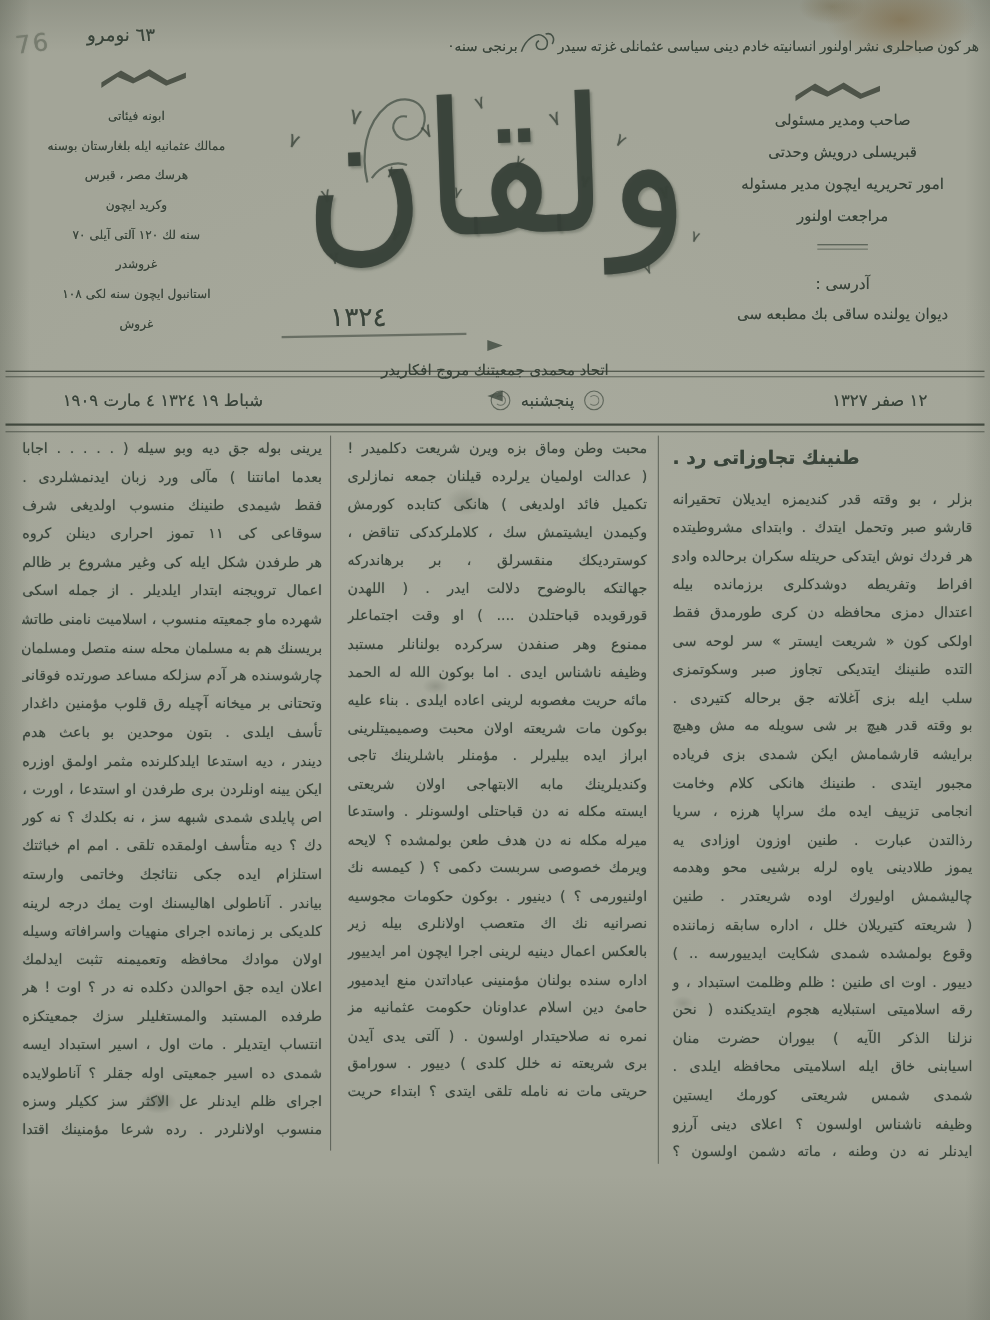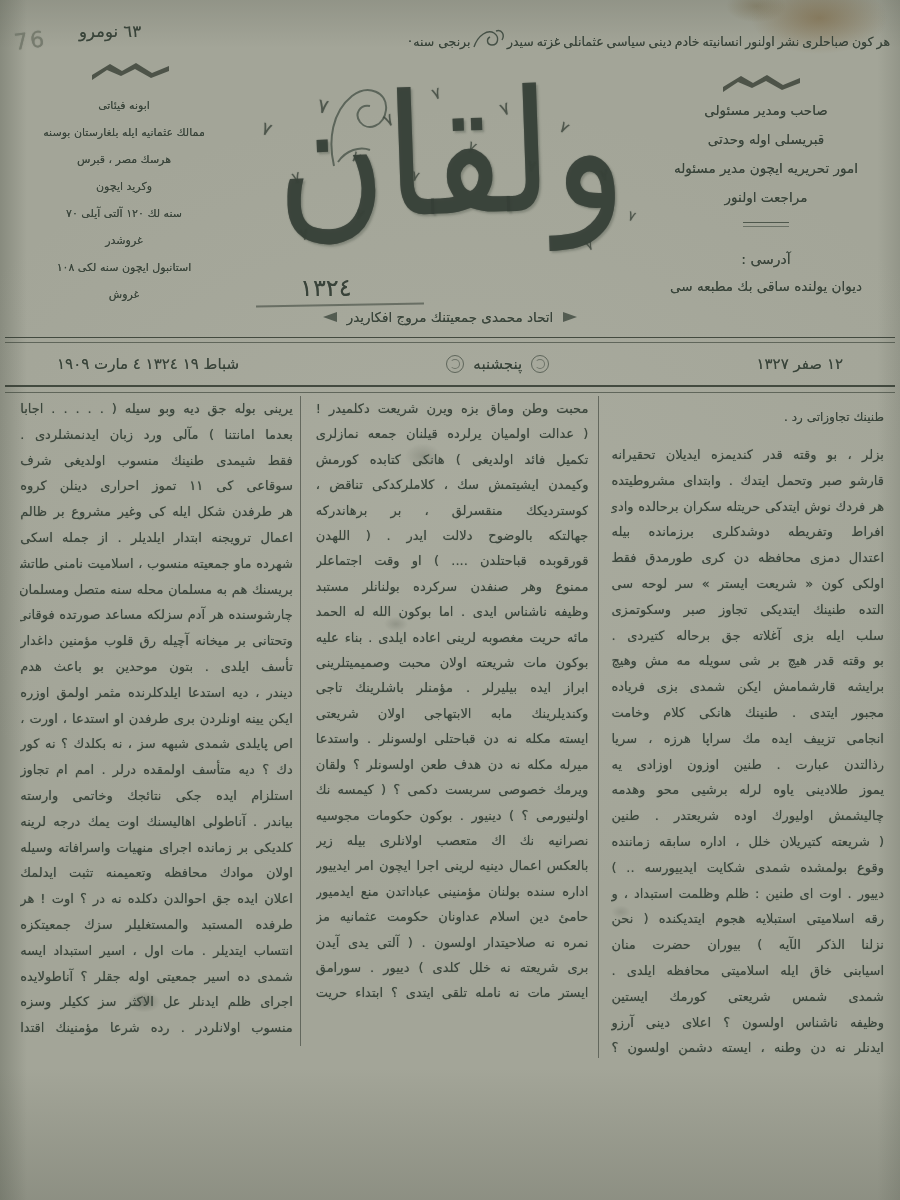--- a/index.html
+++ b/index.html
@@ -49,35 +49,35 @@
   .masthead{left:248px;top:36px;width:404px;height:268px;text-align:center;}
   .masthead .big{
     font-size:150px;line-height:238px;color:rgba(54,64,55,.85);
     transform:rotate(-2deg) scaleY(1.12);
     text-shadow:2px 2px 2px rgba(54,64,55,.28), 0 0 1px rgba(54,64,55,.6);
     letter-spacing:-4px;
   }
   .mh-mark{position:absolute;color:rgba(56,66,57,.62);text-shadow:0 0 1px rgba(56,66,57,.5);}
   .mh-year{left:300px;top:274px;font-size:24px;letter-spacing:4px;color:rgba(54,64,55,.88);}
   .mh-underline{left:256px;top:304px;width:168px;height:2px;background:rgba(54,64,55,.55);transform:rotate(-1deg);}
-  .motto{left:0;right:0;top:309px;display:flex;direction:rtl;align-items:center;justify-content:center;gap:10px;font-size:13.5px;}
+  .motto{left:0;right:0;top:309px;display:flex;direction:rtl;align-items:center;justify-content:center;gap:10px;font-size:13.5px;flex-direction:column;}
 
   
   .dband{left:5px;right:5px;top:337px;height:55px;}
   .dband .rule-top{height:4px;border-top:1px solid rgba(50,58,48,.85);border-bottom:1px solid rgba(50,58,48,.6);}
   .dband .rule-bot{height:5px;border-top:2px solid rgba(50,58,48,.85);border-bottom:1px solid rgba(50,58,48,.6);}
   .dband .row{height:42px;display:flex;direction:rtl;align-items:center;justify-content:space-between;font-size:15px;padding:0 52px;}
   .wk{display:flex;align-items:flex-end;gap:9px;}
   .swirl{width:16px;height:16px;border:1.5px solid rgba(62,72,62,.7);border-radius:50%;position:relative;}
   .swirl::after{content:"";position:absolute;inset:3px;border:1.2px solid rgba(62,72,62,.55);border-radius:50%;border-left-color:transparent;}
 
   
   .cols{left:16px;right:16px;top:396px;display:flex;direction:rtl;gap:23px;}
   .col{width:272.6px;direction:rtl;}
-  .headline{font-size:12px;font-weight:normal;text-align:right;line-height:26px;margin:8px 0 12px 0;letter-spacing:.5px;}
+  .headline{font-size:17px;font-weight:bold;text-align:left;line-height:26px;margin:8px 0 12px 0;letter-spacing:.5px;}
   .c1 .bline{line-height:25.8px;}
   .c2 .bline{line-height:25.4px;}
   .c3 .bline{line-height:25.8px;}
   .bline{
     font-size:13px;text-align:justify;text-align-last:justify;
     color:#3b463c;text-shadow:0 0 .7px rgba(59,70,60,.65);
     word-spacing:.5px;letter-spacing:-0.2px;overflow:hidden;white-space:nowrap;
   }
   .vsep{width:1px;background:rgba(55,62,53,.6);}
   .vsep1{left:300px;top:396px;height:650px;}
@@ -128,21 +128,21 @@
       <div class="line">وكريد ايچون</div>
       <div class="line">سنه لك ١٢٠ آلتى آيلى ٧٠</div>
       <div class="line">غروشدر</div>
       <div class="line">استانبول ايچون سنه لكى ١٠٨</div>
       <div class="line">غروش</div>
     </div>
 
   <div class="abs mgmt ink">
     <div>
         <div class="line">صاحب ومدير مسئولى</div>
-        <div class="line">قبريسلى اوله وحدتى</div>
+        <div class="line">قبريسلى درويش وحدتى</div>
         <div class="line">امور تحريريه ايچون مدير مسئوله</div>
         <div class="line">مراجعت اولنور</div>
       </div>
     <div class="mini-rule"></div>
     <div class="addr-label">آدرسى :</div>
     <div class="addr">ديوان يولنده ساقى بك مطبعه سى</div>
   </div>
 
   <div class="abs masthead">
     <div class="big">ولقان</div>
@@ -210,68 +210,68 @@
           <div class="bline">يموز طلادينى ياوه لرله برشيى محو وهدمه</div>
           <div class="bline">چاليشمش اوليورك اوده شريعتدر . طنين</div>
           <div class="bline">( شريعته كتيريلان خلل ، اداره سابقه زماننده</div>
           <div class="bline">وقوع بولمشده شمدى شكايت ايدييورسه .. )</div>
           <div class="bline">دييور . اوت اى طنين : ظلم وظلمت استبداد ، و</div>
           <div class="bline">رقه اسلاميتى استبلايه هجوم ايتديكنده ( نحن</div>
           <div class="bline">نزلنا الذكر الآيه ) بيوران حضرت منان</div>
           <div class="bline">اسيابنى خاق ايله اسلاميتى محافظه ايلدى .</div>
           <div class="bline">شمدى شمس شريعتى كورمك ايستين</div>
           <div class="bline">وظيفه ناشناس اولسون ؟ اعلاى دينى آرزو</div>
-          <div class="bline">ايدنلر نه دن وطنه ، ايسته دشمن اولسون ؟</div>
+          <div class="bline">ايدنلر نه دن وطنه ، ماته دشمن اولسون ؟</div>
         </div>
     </div>
     <div class="col c2">
       <div>
           <div class="bline">محبت وطن وماق بزه ويرن شريعت دكلميدر !</div>
           <div class="bline">( عدالت اولميان يرلرده قيلنان جمعه نمازلرى</div>
           <div class="bline">تكميل فائد اولديغى ) هانكى كتابده كورمش</div>
           <div class="bline">وكيمدن ايشيتمش سك ، كلاملركدكى تناقض ،</div>
           <div class="bline">كوسترديكك منقسرلق ، بر برهاندركه</div>
           <div class="bline">جهالتكه بالوضوح دلالت ايدر . ( اللهدن</div>
           <div class="bline">قورقوبده قباحتلدن .... ) او وقت اجتماعلر</div>
           <div class="bline">ممنوع وهر صنفدن سركرده بولنانلر مستبد</div>
           <div class="bline">وظيفه ناشناس ايدى . اما بوكون الله له الحمد</div>
           <div class="bline">مائه حريت مغصوبه لرينى اعاده ايلدى . بناء عليه</div>
           <div class="bline">بوكون مات شريعته اولان محبت وصميميتلرينى</div>
           <div class="bline">ابراز ايده بيليرلر . مؤمنلر باشلرينك تاجى</div>
           <div class="bline">وكنديلرينك مابه الابتهاجى اولان شريعتى</div>
           <div class="bline">ايسته مكله نه دن قباحتلى اولسونلر . واستدعا</div>
-          <div class="bline">ميرله مكله نه دن هدف طعن اولسونلر ؟ ولقان</div>
+          <div class="bline">ميرله مكله نه دن هدف طعن بولمشده ؟ لايحه</div>
           <div class="bline">ويرمك خصوصى سربست دكمى ؟ ( كيمسه نك</div>
           <div class="bline">اولنيورمى ؟ ) دينيور . بوكون حكومات مجوسيه</div>
           <div class="bline">نصرانيه نك اك متعصب اولانلرى بيله زير</div>
           <div class="bline">بالعكس اعمال دينيه لرينى اجرا ايچون امر ايدييور</div>
           <div class="bline">اداره سنده بولنان مؤمنينى عباداتدن منع ايدميور</div>
           <div class="bline">حامئ دين اسلام عداونان حكومت عثمانيه مز</div>
           <div class="bline">نمره نه صلاحيتدار اولسون . ( آلتى يدى آيدن</div>
           <div class="bline">برى شريعته نه خلل كلدى ) دييور . سورامق</div>
-          <div class="bline">ايستر مات نه نامله تلقى ايتدى ؟ ابتداء حريت</div>
+          <div class="bline">حريتى مات نه نامله تلقى ايتدى ؟ ابتداء حريت</div>
         </div>
     </div>
     <div class="col c3">
       <div>
           <div class="bline">يرينى بوله جق ديه وبو سيله ( . . . . . اجابا</div>
           <div class="bline">بعدما امانتنا ) مآلى ورد زبان ايدنمشلردى .</div>
           <div class="bline">فقط شيمدى طنينك منسوب اولديغى شرف</div>
           <div class="bline">سوقاعى كى ١١ تموز احرارى دينلن كروه</div>
           <div class="bline">هر طرفدن شكل ايله كى وغير مشروع بر ظالم</div>
           <div class="bline">اعمال ترويجنه ابتدار ايلديلر . از جمله اسكى</div>
           <div class="bline">شهرده ماو جمعيته منسوب ، اسلاميت نامنى طاتشيان</div>
           <div class="bline">بريسنك هم به مسلمان محله سنه متصل ومسلمان</div>
           <div class="bline">چارشوسنده هر آدم سزلكه مساعد صورتده فوقانى</div>
           <div class="bline">وتحتانى بر ميخانه آچيله رق قلوب مؤمنين داغدار</div>
           <div class="bline">تأسف ايلدى . بتون موحدين بو باعث هدم</div>
           <div class="bline">ديندر ، ديه استدعا ايلدكلرنده مثمر اولمق اوزره</div>
           <div class="bline">ايكن يينه اونلردن برى طرفدن او استدعا ، اورت ،</div>
           <div class="bline">اص پايلدى شمدى شبهه سز ، نه بكلدك ؟ نه كور</div>
-          <div class="bline">دك ؟ ديه متأسف اولمقده درلر . امم ام تجاوز</div>
+          <div class="bline">دك ؟ ديه متأسف اولمقده تلقى . امم ام خباثتك</div>
           <div class="bline">استلزام ايده جكى نتائجك وخاتمى وارسته</div>
           <div class="bline">بياندر . آناطولى اهاليسنك اوت يمك درجه لرينه</div>
           <div class="bline">كلديكى بر زمانده اجراى منهيات واسرافاته وسيله</div>
           <div class="bline">اولان موادك محافظه وتعميمنه تثبت ايدلمك</div>
           <div class="bline">اعلان ايده جق احوالدن دكلده نه در ؟ اوت ! هر</div>
           <div class="bline">طرفده المستبد والمستغليلر سزك جمعيتكزه</div>
           <div class="bline">انتساب ايتديلر . مات اول ، اسير استبداد ايسه</div>
           <div class="bline">شمدى ده اسير جمعيتى اوله جقلر ؟ آناطولايده</div>
           <div class="bline">اجراى ظلم ايدنلر عل الاكثر سز ككيلر وسزه</div>
           <div class="bline">منسوب اولانلردر . رده شرعا مؤمنينك اقتدا</div>

